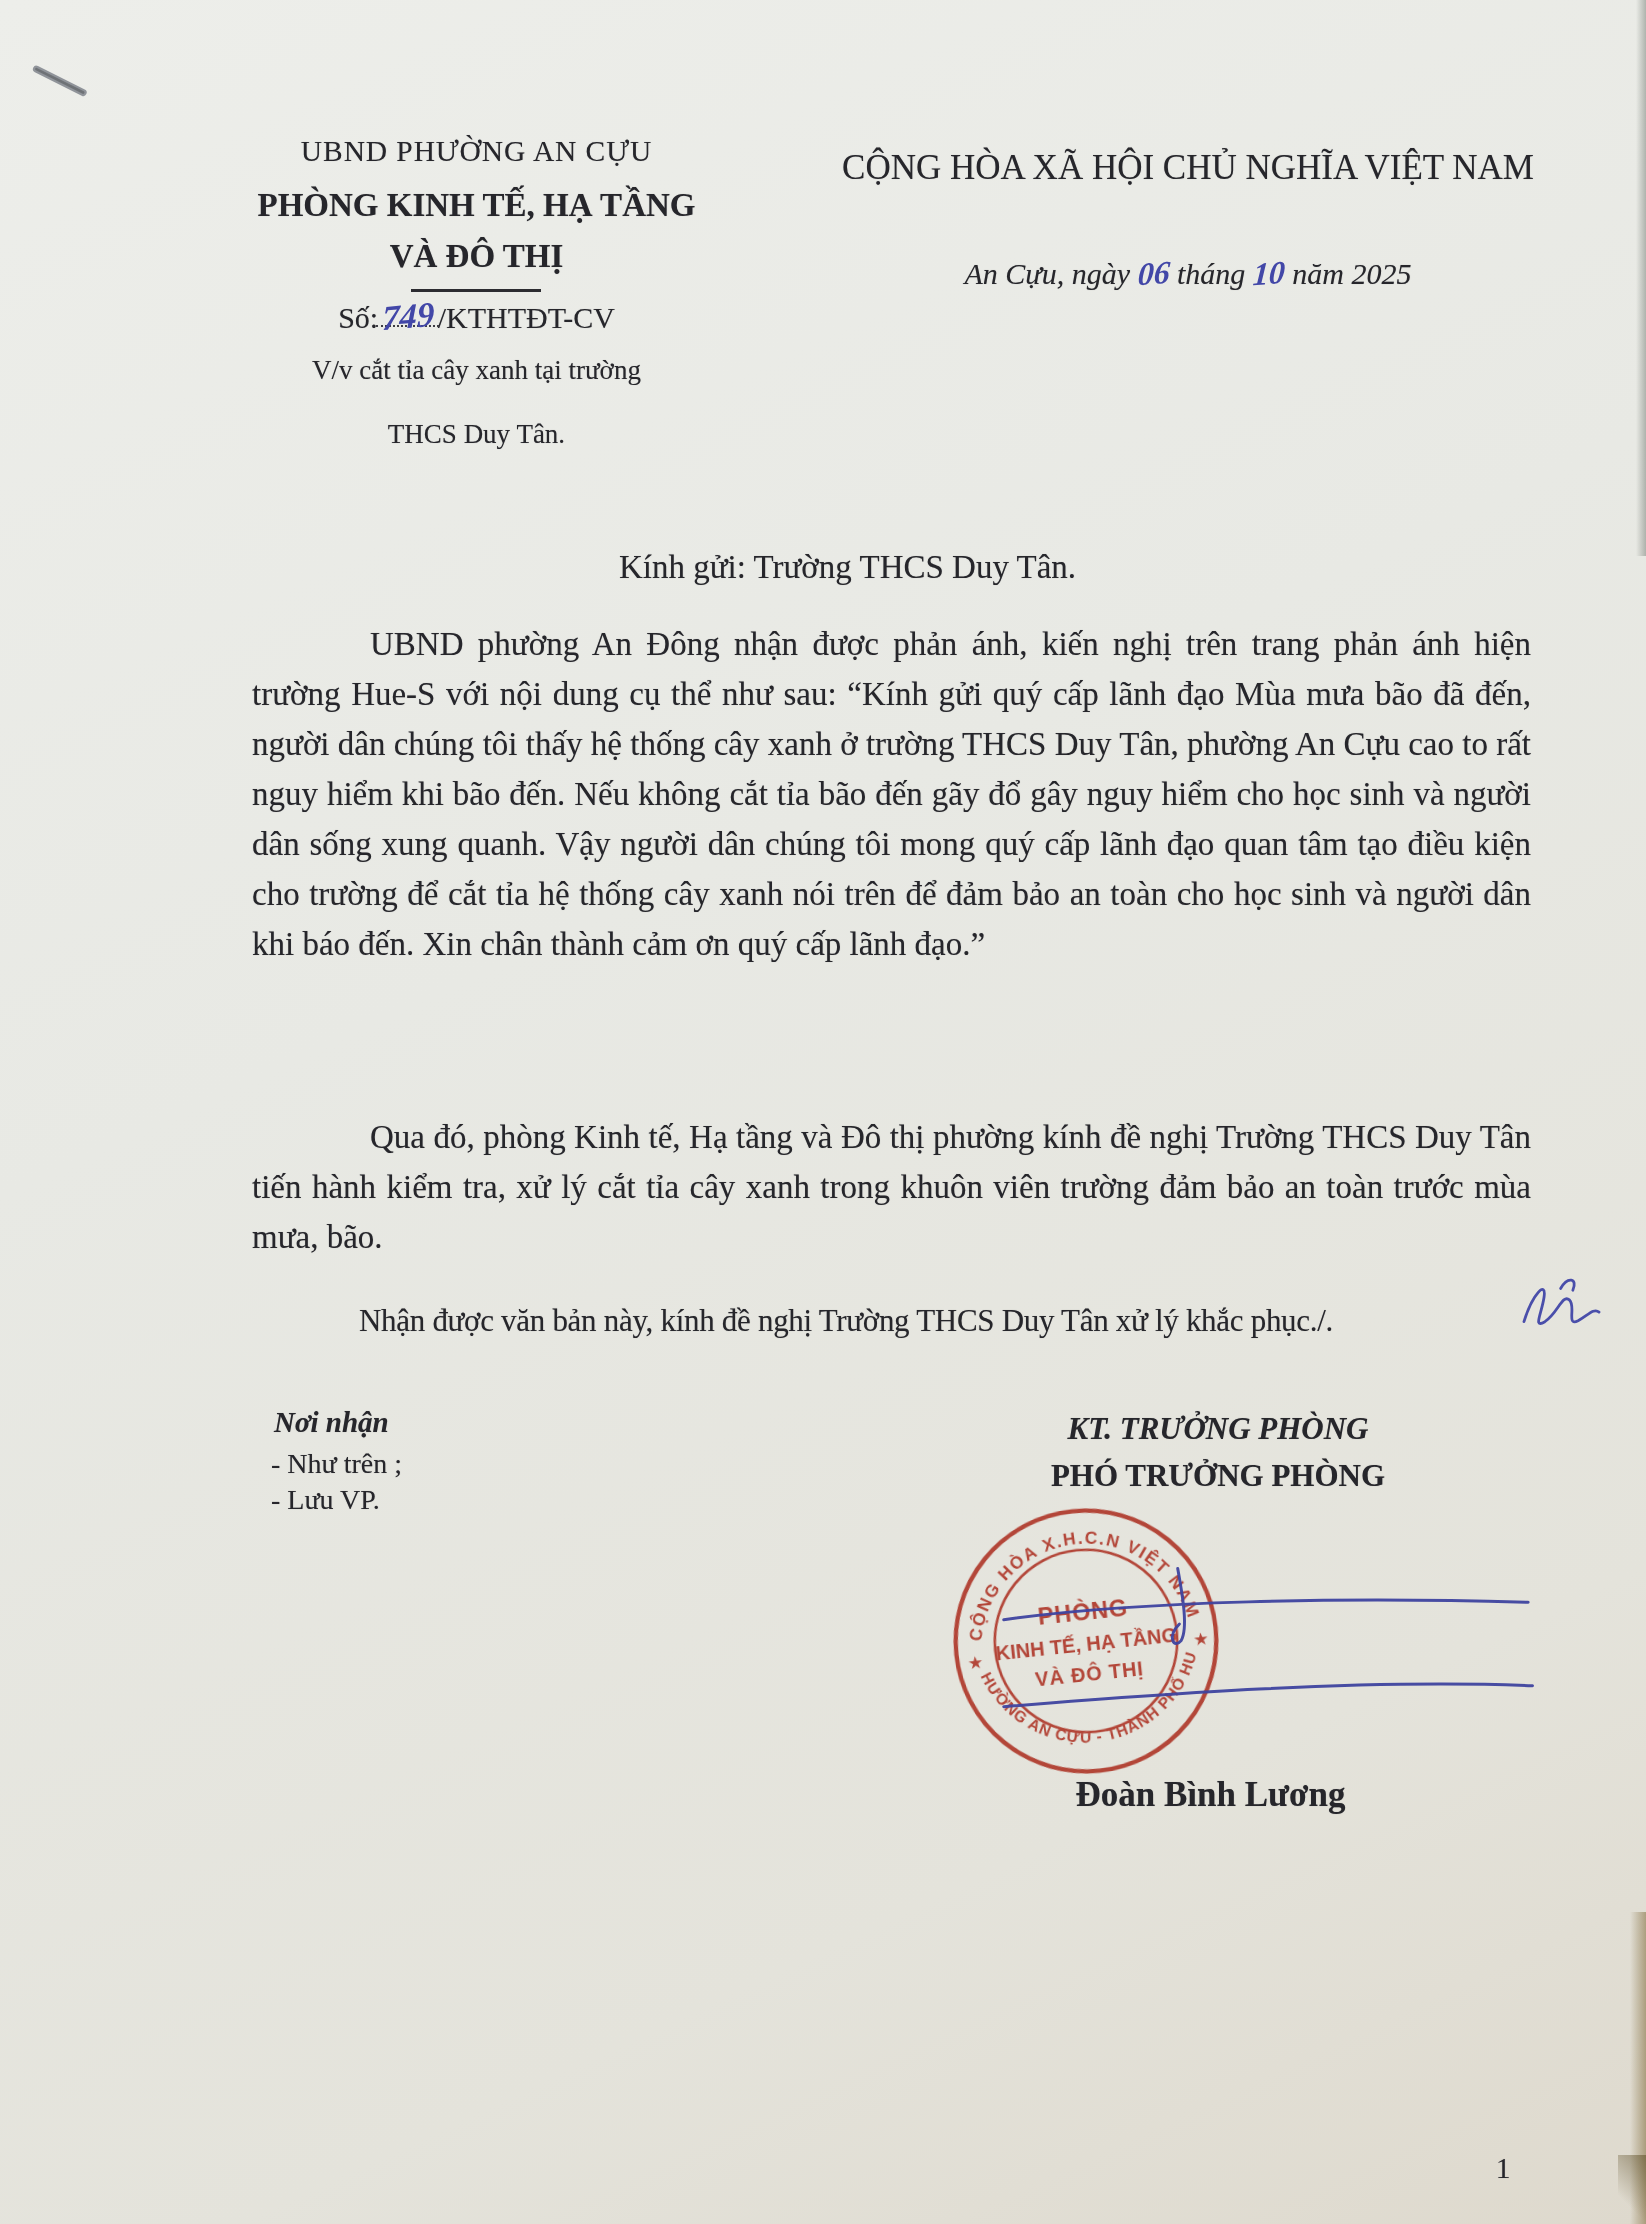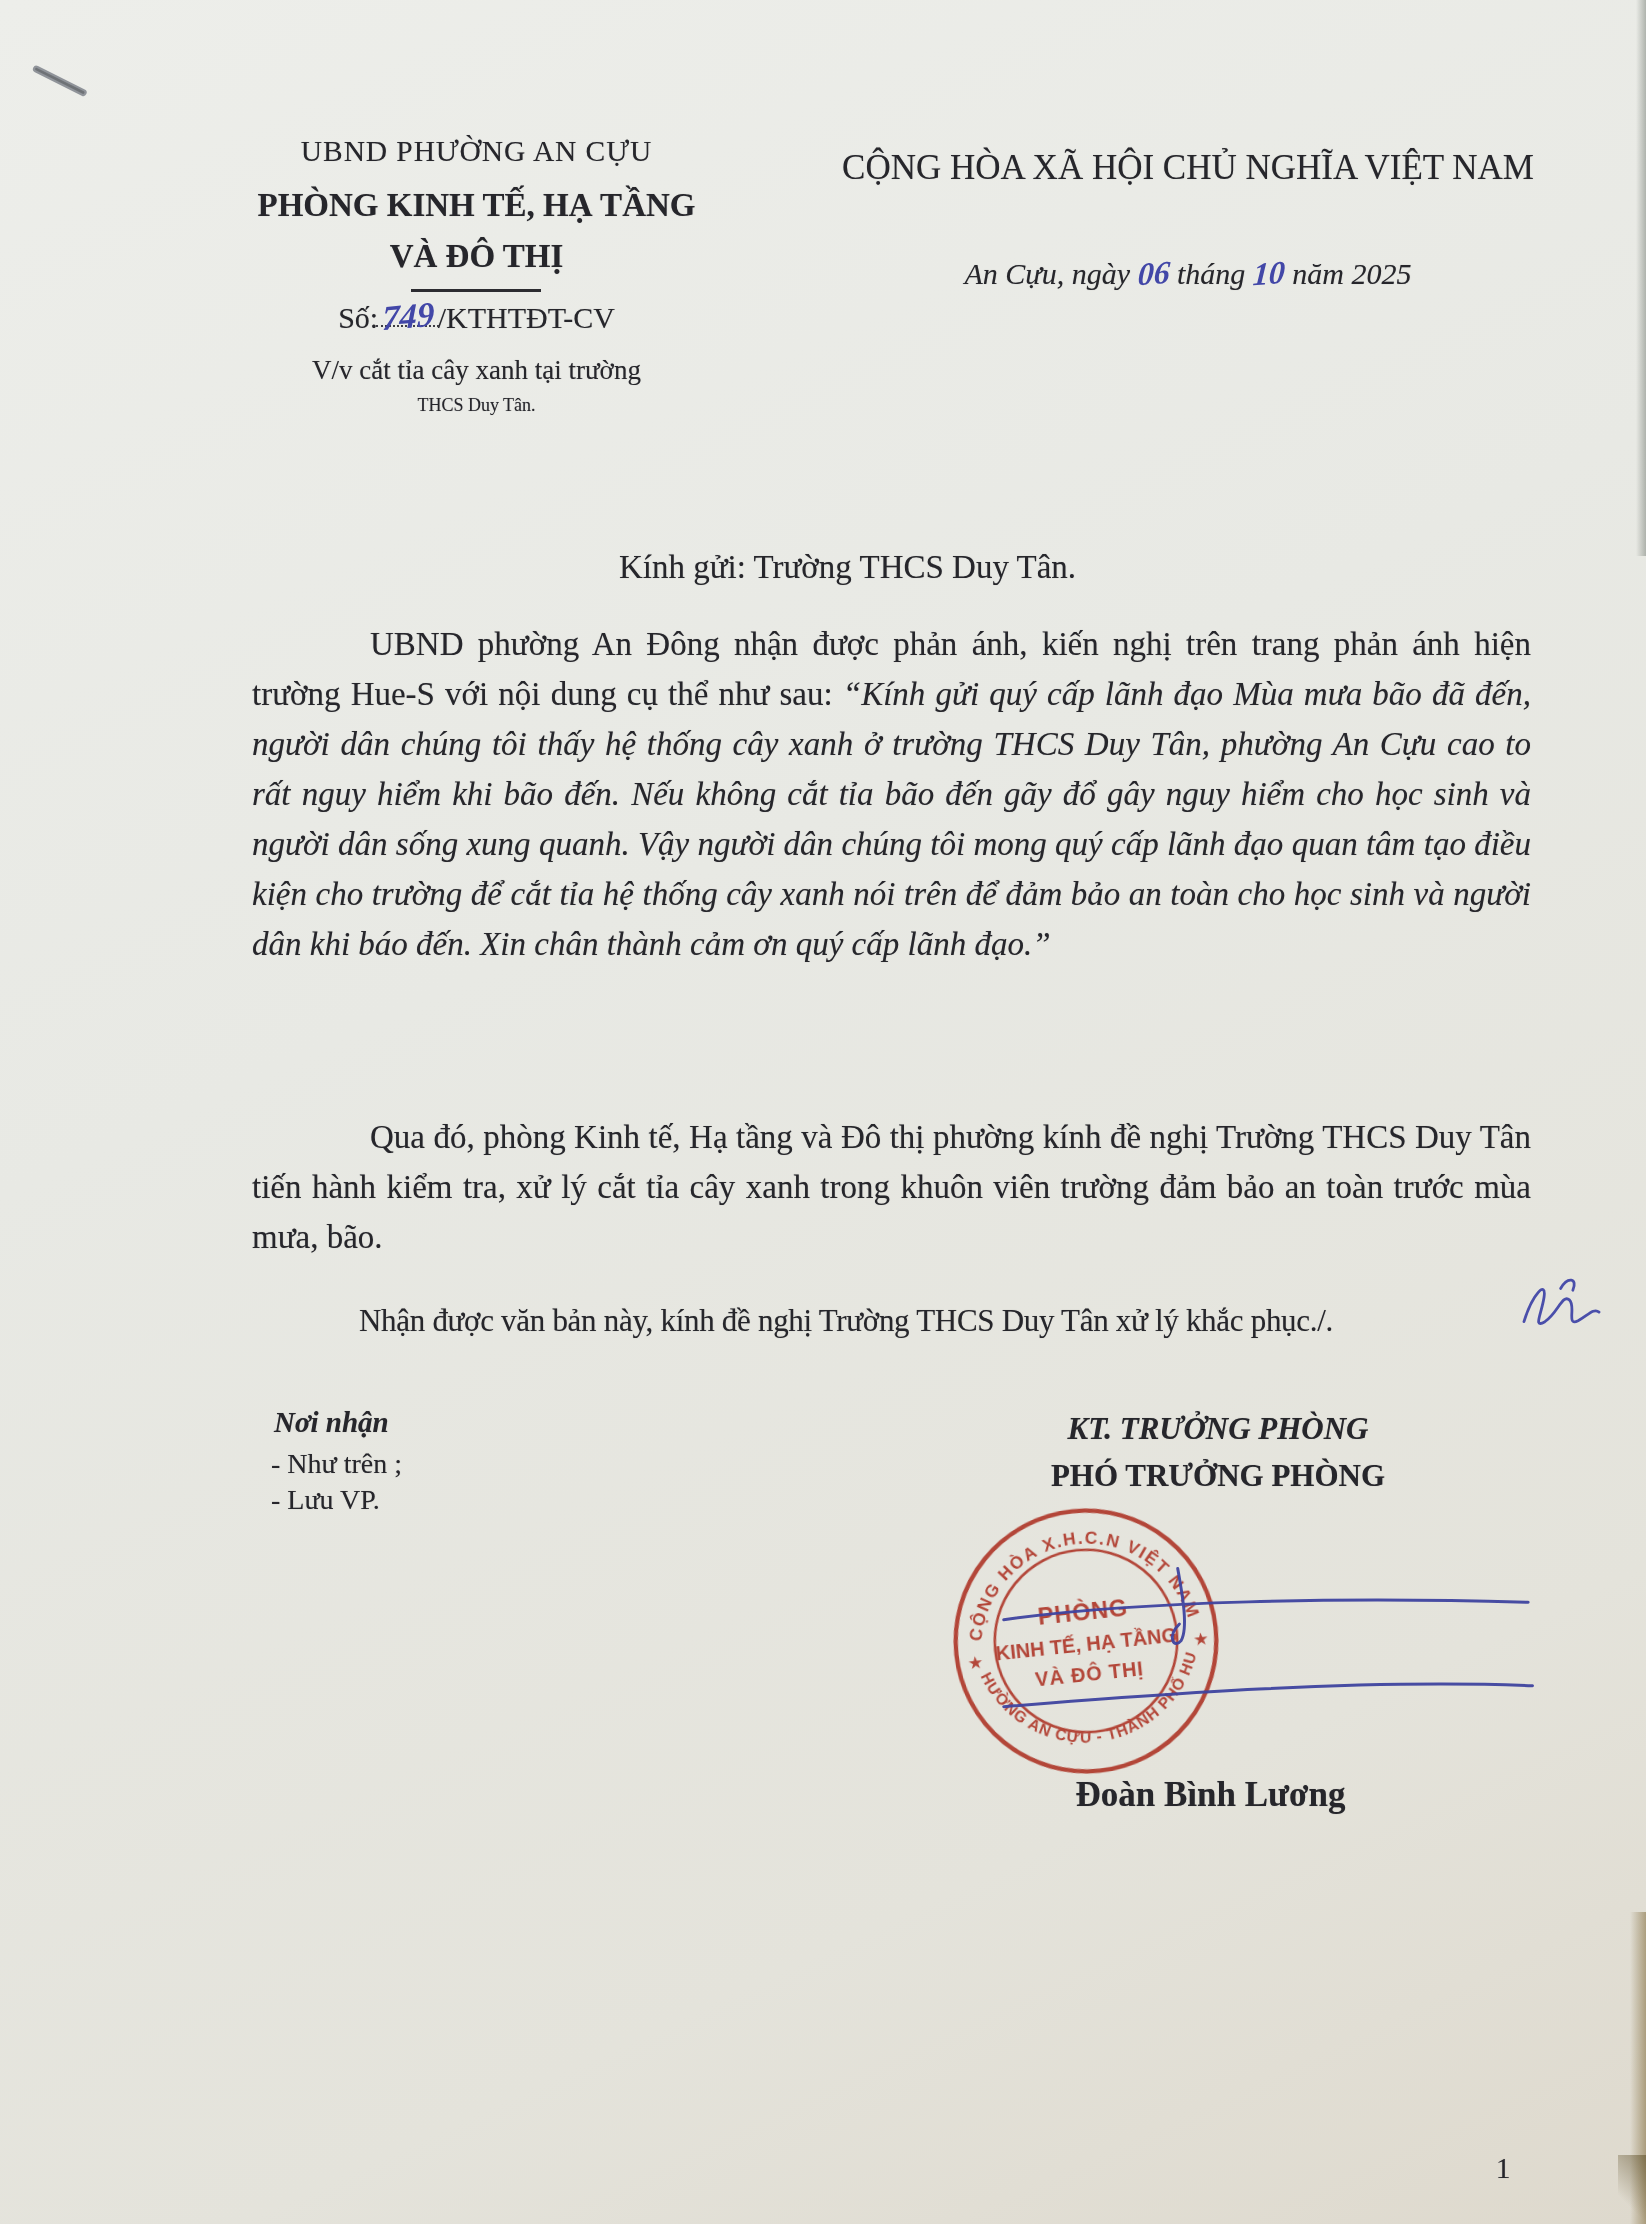--- a/index.html
+++ b/index.html
@@ -16,21 +16,21 @@
   .ctr{text-align:center;}
   .soft{text-shadow:0 0 0.9px rgba(40,40,50,.35);}
 
   
   .hl1{left:242px;top:135px;width:469px;font-size:29.5px;letter-spacing:0.9px;}
   .hl2{left:216px;top:187px;width:521px;font-size:33px;font-weight:bold;}
   .hl3{left:242px;top:238px;width:469px;font-size:33px;font-weight:bold;}
   .hl-rule{left:411px;top:289px;width:130px;height:2.6px;background:#2c2c31;}
   .hl-so{left:242px;top:299px;width:469px;font-size:30px;}
   .hl-sub1{left:216px;top:355px;width:521px;font-size:27px;}
-  .hl-sub2{left:216px;top:395px;width:521px;font-size:18px;}
+  .hl-sub2{left:216px;top:419px;width:521px;font-size:27px;}
   .so-dots{position:relative;display:inline-block;padding:0 3.5px;}
   .so-dots::after{content:"";position:absolute;left:-1.7px;right:-1.7px;bottom:7.8px;border-bottom:2.6px dotted #3d3d44;}
   .hand{
     position:relative;z-index:2;display:inline-block;
     color:#4247a8;font-style:italic;font-weight:bold;
     transform:rotate(-5deg) skewX(-6deg);
     font-size:35px;line-height:1;
     text-shadow:none;
   }
   .hand.sm{font-size:32px;transform:rotate(-4deg) skewX(-8deg);}
@@ -48,21 +48,21 @@
     font-size:33px;line-height:50px;
     text-align:justify;text-indent:118px;
   }
   .p1{top:619px;}
   .p2{top:1112px;}
   .p3{
     left:241px;top:1297px;width:1321px;
     font-size:31px;line-height:48px;text-indent:118px;
     letter-spacing:-0.3px;
   }
-  .quote{font-style:italic;}
+  .quote{}
 
   
   .recip-title{left:274px;top:1406px;width:348px;font-size:29px;font-weight:bold;font-style:italic;}
   .recip1{left:271px;top:1448px;width:348px;font-size:28px;}
   .recip2{left:271px;top:1484px;width:348px;font-size:28px;}
   .sig-title1{left:952px;top:1411px;width:532px;font-size:31px;font-weight:bold;font-style:italic;}
   .sig-title2{left:952px;top:1458px;width:532px;font-size:31px;font-weight:bold;}
   .sig-name{left:941px;top:1775px;width:539px;font-size:35px;font-weight:bold;}
   .page-num{left:1477px;top:2152px;width:52px;font-size:29.5px;}
 

